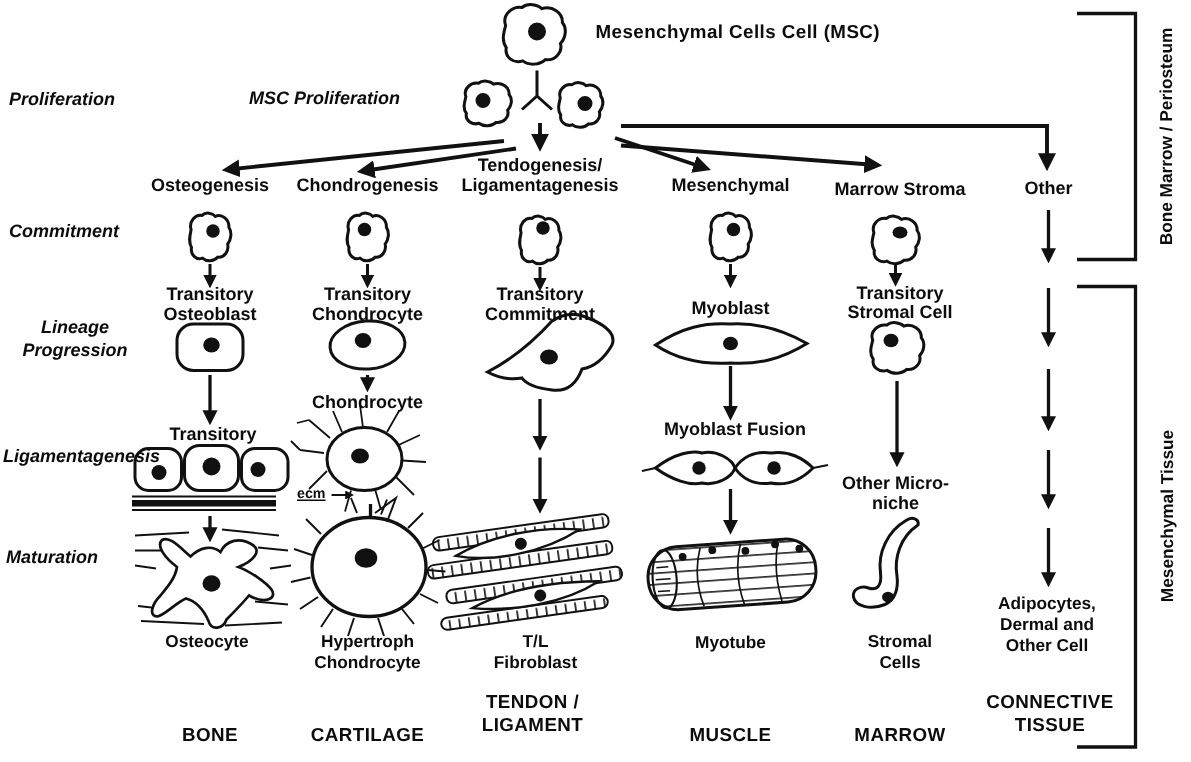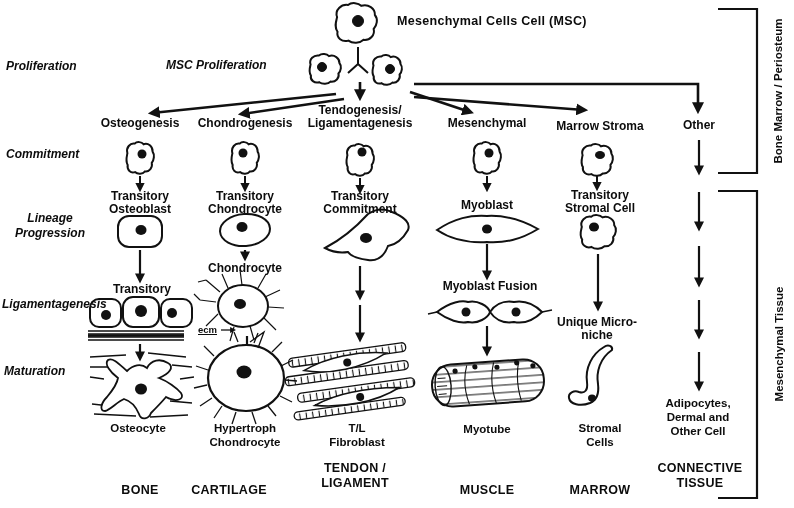--- a/index.html
+++ b/index.html
@@ -223,31 +223,31 @@
   <div class="lbl s11 c" style="left:90px;top:190px;width:100px">Transitory Osteoblast</div>
   <div class="lbl s11 c" style="left:195px;top:190px;width:100px">Transitory Chondrocyte</div>
   <div class="lbl s11 c" style="left:310px;top:190px;width:100px">Transitory Commitment</div>
   <div class="lbl s11 c" style="left:437px;top:199px;width:100px">Myoblast</div>
   <div class="lbl s11 c" style="left:550px;top:189px;width:100px">Transitory Stromal Cell</div>
 
   <div class="lbl s11 c" style="left:92px;top:283px;width:100px">Transitory</div>
   <div class="lbl s11 c" style="left:195px;top:262px;width:100px">Chondrocyte</div>
   <div class="lbl s95 nw" style="left:198px;top:325px">ecm</div>
   <div class="lbl s11 c" style="left:430px;top:280px;width:120px">Myoblast Fusion</div>
-  <div class="lbl s11 c" style="left:547px;top:316px;width:100px">Unique Micro-niche</div>
+  <div class="lbl s11 c" style="left:547px;top:316px;width:100px">Other Micro-niche</div>
 
   <div class="lbl s115 c" style="left:88px;top:421px;width:100px">Osteocyte</div>
   <div class="lbl s115 c" style="left:185px;top:421px;width:120px">Hypertroph Chondrocyte</div>
   <div class="lbl s115 c" style="left:322px;top:421px;width:70px">T/L Fibroblast</div>
   <div class="lbl s115 c" style="left:437px;top:422px;width:100px">Myotube</div>
   <div class="lbl s115 c" style="left:570px;top:421px;width:60px">Stromal Cells</div>
   <div class="lbl s115 c" style="left:656px;top:396px;width:84px">Adipocytes, Dermal and Other Cell</div>
 
   <div class="lbl s125 c" style="left:90px;top:483px;width:100px">BONE</div>
-  <div class="lbl s125 c" style="left:169px;top:483px;width:120px">CARTILAGE</div>
+  <div class="lbl s125 c" style="left:185px;top:483px;width:120px">CARTILAGE</div>
   <div class="lbl s125 c" style="left:305px;top:461px;width:100px">TENDON / LIGAMENT</div>
   <div class="lbl s125 c" style="left:437px;top:483px;width:100px">MUSCLE</div>
   <div class="lbl s125 c" style="left:550px;top:483px;width:100px">MARROW</div>
   <div class="lbl s125 c" style="left:645px;top:461px;width:110px">CONNECTIVE TISSUE</div>
 
   <div class="lbl s115 c vert nw" style="left:703px;top:84px;width:150px">Bone Marrow / Periosteum</div>
   <div class="lbl s115 c vert nw" style="left:720px;top:337px;width:118px">Mesenchymal Tissue</div>
 
 </div>
 

